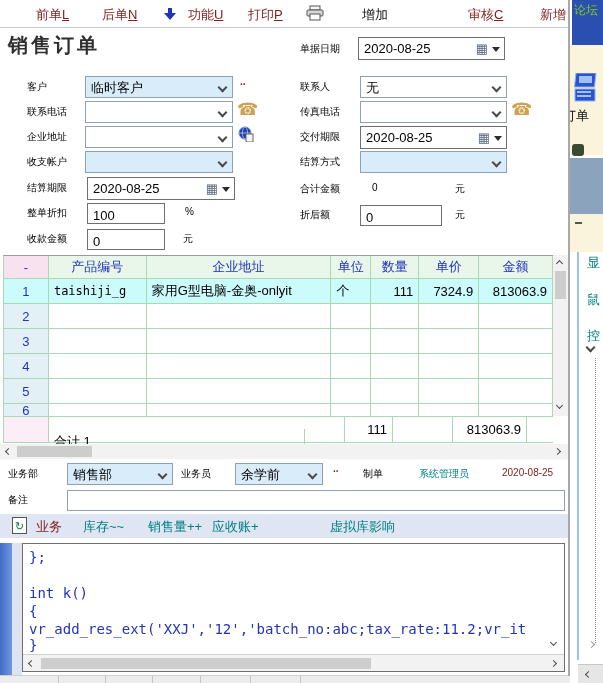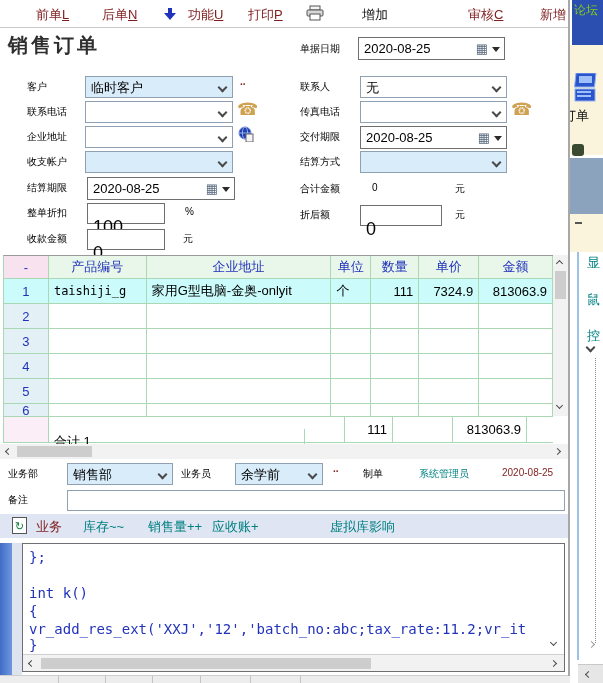--- a/index.html
+++ b/index.html
@@ -19,21 +19,21 @@
   .cv.down { transform:rotate(-45deg); }
   .cv.up { transform:rotate(135deg); }
   .cv.left { transform:rotate(45deg); }
   .cv.right { transform:rotate(-135deg); }
   .cv.sm { width:5px; height:5px; border-width:1.5px; }
 
   
   .combo { position:absolute; height:22px; border:1px solid #8ea0b2; background:#fff; padding:2px 18px 0 5px; font-size:13px; overflow:hidden; white-space:nowrap; }
   .combo.filled { background:#d9ecf9; }
   .combo .cv { right:6px; top:7px; }
-  .txt { position:absolute; height:21px; border:1px solid #6f6f6f; background:#fff; padding:13px 4px 0 5px; font-size:18px; }
+  .txt { position:absolute; height:21px; border:1px solid #6f6f6f; background:#fff; padding:4px 4px 0 5px; font-size:13px; }
   .datebox { position:absolute; height:23px; border:1px solid #6f6f6f; background:#fff; padding:3px 34px 0 5px; font-size:13px; }
   .cal { position:absolute; right:16px; top:3px; font-size:13px; color:#5a6b80; }
   .ddtri { position:absolute; right:4px; top:9px; width:0; height:0; border-left:4px solid transparent; border-right:4px solid transparent; border-top:5px solid #2a2a2a; }
   .lbl { position:absolute; font-size:10px; white-space:nowrap; }
 
   
   .grow { position:absolute; left:3px; width:550px; height:25px; display:flex; border-bottom:1px solid #abd8b4; border-left:1px solid #abd8b4; background:#fff; }
   .cell { border-right:1px solid #abd8b4; height:100%; display:flex; align-items:center; justify-content:center; font-size:13px; overflow:hidden; white-space:nowrap; }
   .c0{width:45px}.c1{width:98px}.c2{width:185px}.c3{width:40px}.c4{width:48px}.c5{width:60px}.c6{width:74px}
   .cell.l { justify-content:flex-start; padding-left:5px; }

